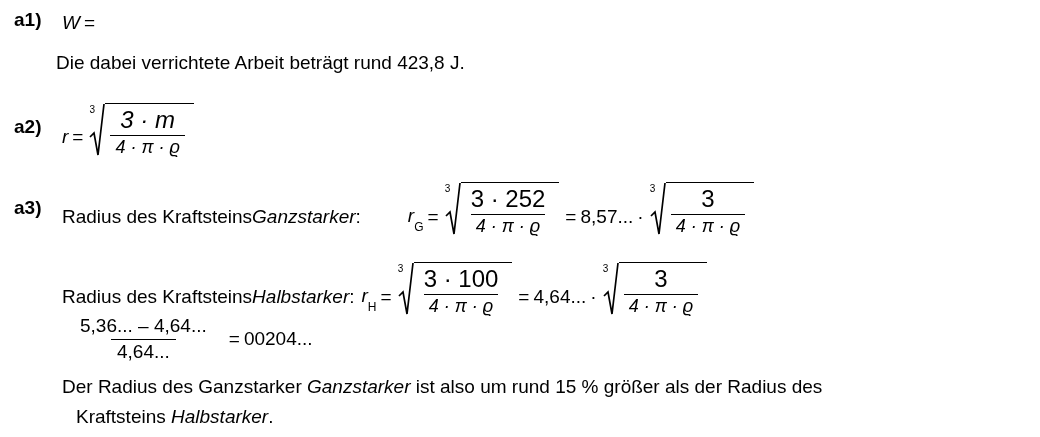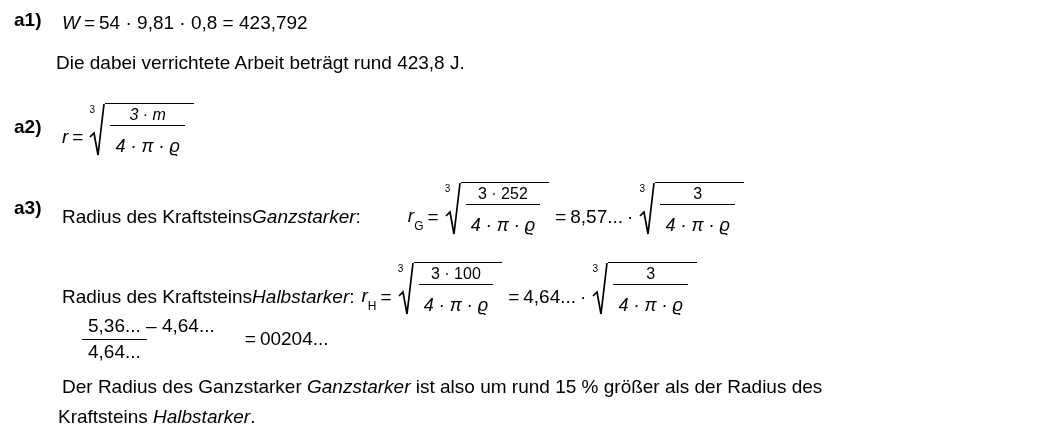--- a/index.html
+++ b/index.html
@@ -53,24 +53,24 @@
   .frac {
     display: inline-flex;
     flex-direction: column;
     align-items: center;
     vertical-align: middle;
     margin: 0 3px;
     line-height: 1.15;
   }
   .frac .num {
     padding: 0 5px 1px 5px;
-    font-size: 16px;
+    font-size: 24px;
   }
   .frac .den {
-    padding: 10px 5px 0 5px;
+    padding: 1px 5px 0 5px;
     border-top: 1.6px solid #000;
     font-size: 18px;
   }
   
   .root {
     display: inline-flex;
     align-items: stretch;
     vertical-align: middle;
     position: relative;
     margin: 0 2px;
@@ -111,23 +111,23 @@
   .sub {
     font-size: 12px;
     vertical-align: sub;
     position: relative;
     top: 4px;
     font-style: normal;
   }
   .inline-frac {
     display: inline-flex;
     flex-direction: column;
-    align-items: flex-start;
-    vertical-align: middle;
-    margin: 0 20px;
+    align-items: center;
+    vertical-align: middle;
+    margin: 0 12px;
     line-height: 1.2;
   }
   .inline-frac .num {
     padding: 0 6px 1px 6px;
     font-size: 19px;
   }
   .inline-frac .den {
     padding: 1px 6px 0 6px;
     border-top: 1.6px solid #000;
     font-size: 19px;
@@ -136,21 +136,20 @@
 </head>
 <body>
 
 <div class="page">
 
   <div class="item" style="left:14px; top:10px;">
     <span class="label">a1)</span>
     <span class="body-text mrow">
       <span class="mathvar">W</span>
       <span class="op">=</span>
-      <span>54 · 9,81 · 0,8 = 423,792</span>
     </span>
   </div>
 
   <div class="item" style="left:56px; top:50px;">
     <span class="body-text">Die dabei verrichtete Arbeit beträgt rund 423,8 J.</span>
   </div>
 
   <div class="item" style="left:14px; top:103px;">
     <span class="label" style="padding-top:14px;">a2)</span>
     <span class="mrow">
@@ -274,17 +273,17 @@
       </span>
       <span class="op plain">=</span>
       <span class="plain">00204...</span>
     </span>
   </div>
 
   <div class="item" style="left:62px; top:374px;">
     <span class="body-text"><span>Der Radius des Ganzstarker </span><span class="ital">Ganzstarker</span><span> ist also um rund 15 % größer als der Radius des</span></span>
   </div>
 
-  <div class="item" style="left:58px; top:404px;">
+  <div class="item" style="left:76px; top:404px;">
     <span class="body-text"><span>Kraftsteins </span><span class="ital">Halbstarker</span><span>.</span></span>
   </div>
 
 </div>
 
 </body></html>

